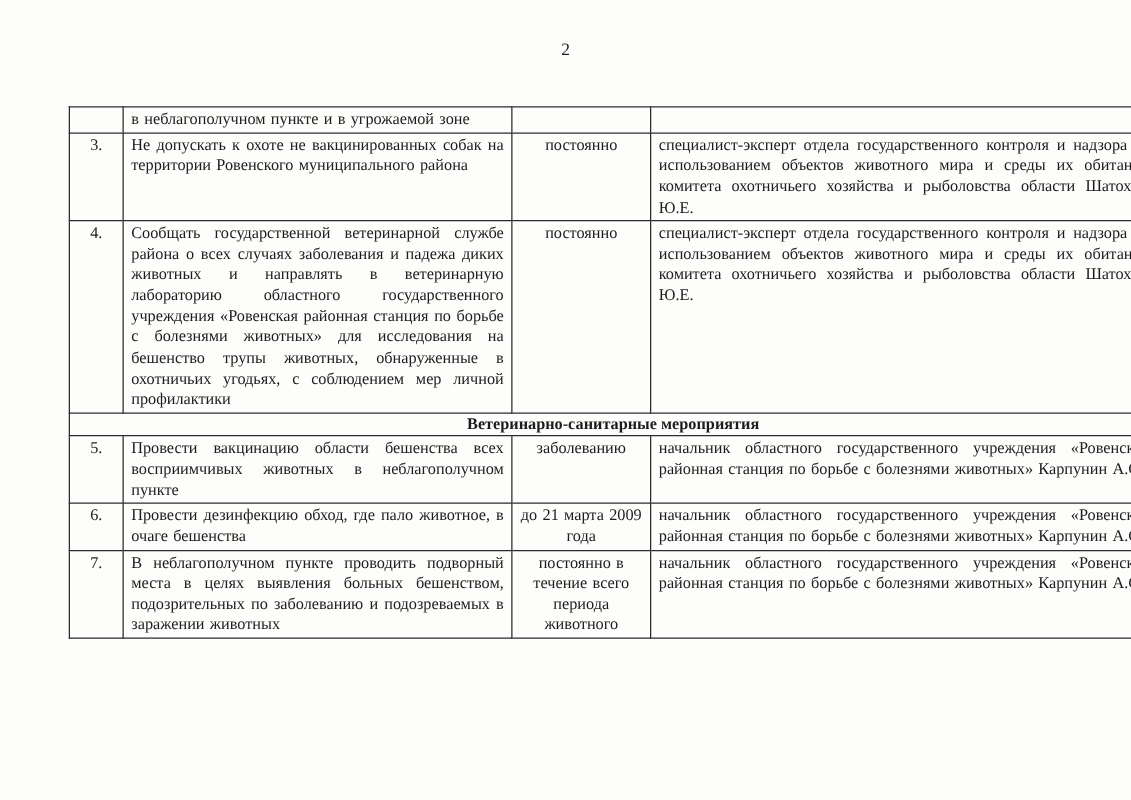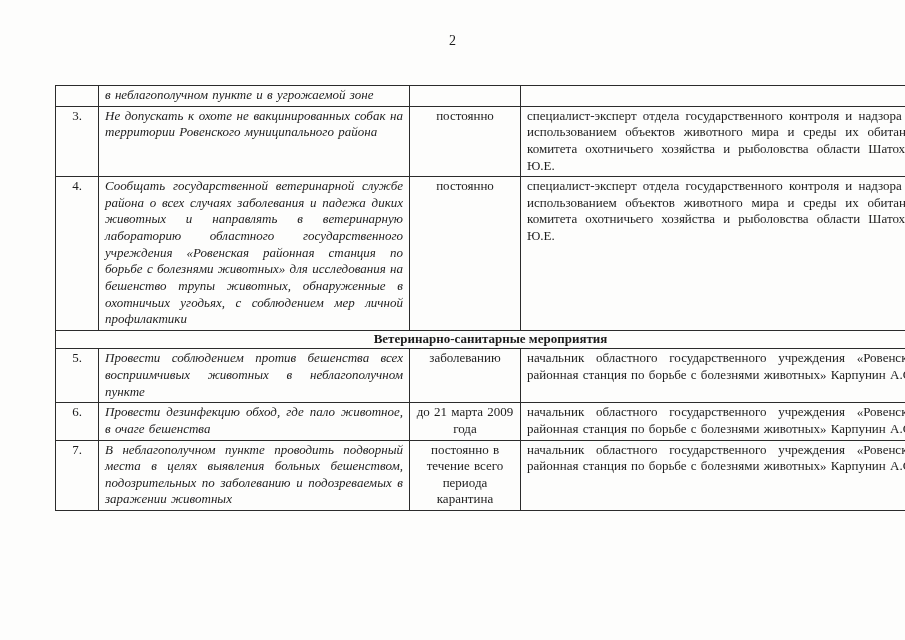--- a/index.html
+++ b/index.html
@@ -42,21 +42,20 @@
   }
   td.col-num {
     width: 30px;
     text-align: center;
     padding-left: 2px;
     padding-right: 2px;
   }
   td.col-measure {
     width: 298px;
     text-align: justify;
-    font-style: italic;
   }
   td.col-timing {
     width: 98px;
     text-align: center;
     font-family: Liberation Serif, serif;
   }
   td.col-resp {
     width: 392px;
     text-align: justify;
   }
@@ -97,34 +96,34 @@
         <td class="col-timing">постоянно</td>
         <td class="col-resp">специалист-эксперт отдела государственного контроля и надзора за использованием объектов животного мира и среды их обитания комитета охотничьего хозяйства и рыболовства области Шатохин Ю.Е.</td>
       </tr>
 
       <tr class="section-row">
         <td colspan="4">Ветеринарно-санитарные мероприятия</td>
       </tr>
 
       <tr>
         <td class="col-num">5.</td>
-        <td class="col-measure">Провести соблюдением против бешенства всех восприимчивых животных в неблагополучном пункте</td>
+        <td class="col-measure">Провести вакцинацию области бешенства всех восприимчивых животных в неблагополучном пункте</td>
         <td class="col-timing">заболеванию</td>
         <td class="col-resp">начальник областного государственного учреждения «Ровенская районная станция по борьбе с болезнями животных» Карпунин А.С.</td>
       </tr>
 
       <tr>
         <td class="col-num">6.</td>
         <td class="col-measure">Провести дезинфекцию обход, где пало животное, в очаге бешенства</td>
         <td class="col-timing">до 21 марта 2009 года</td>
         <td class="col-resp">начальник областного государственного учреждения «Ровенская районная станция по борьбе с болезнями животных» Карпунин А.С.</td>
       </tr>
 
       <tr>
         <td class="col-num">7.</td>
         <td class="col-measure">В неблагополучном пункте проводить подворный места в целях выявления больных бешенством, подозрительных по заболеванию и подозреваемых в заражении животных</td>
-        <td class="col-timing">постоянно в течение всего периода карантина</td>
+        <td class="col-timing">постоянно в течение всего периода животного</td>
         <td class="col-resp">начальник областного государственного учреждения «Ровенская районная станция по борьбе с болезнями животных» Карпунин А.С.</td>
       </tr>
     </tbody>
   </table>
 
 </div>
 
 </body></html>

